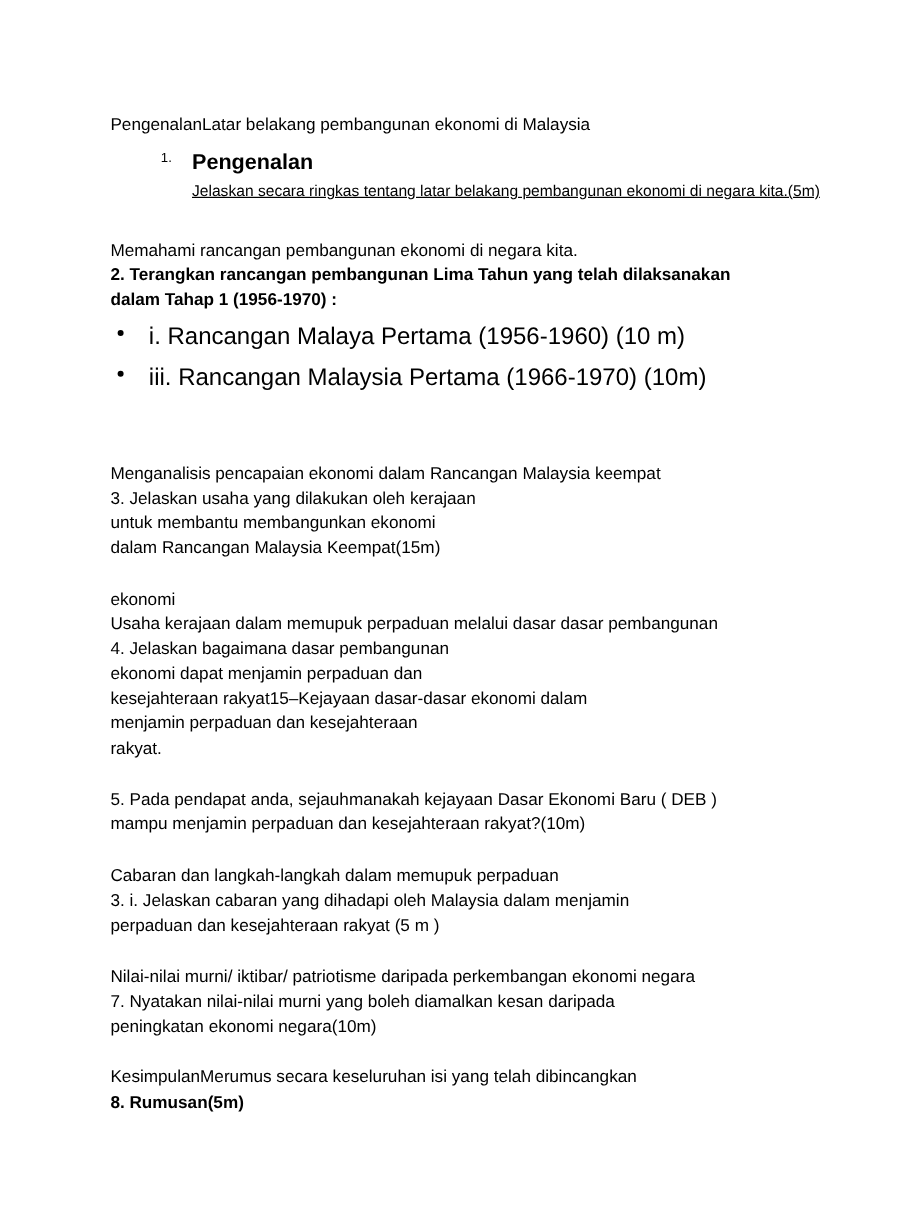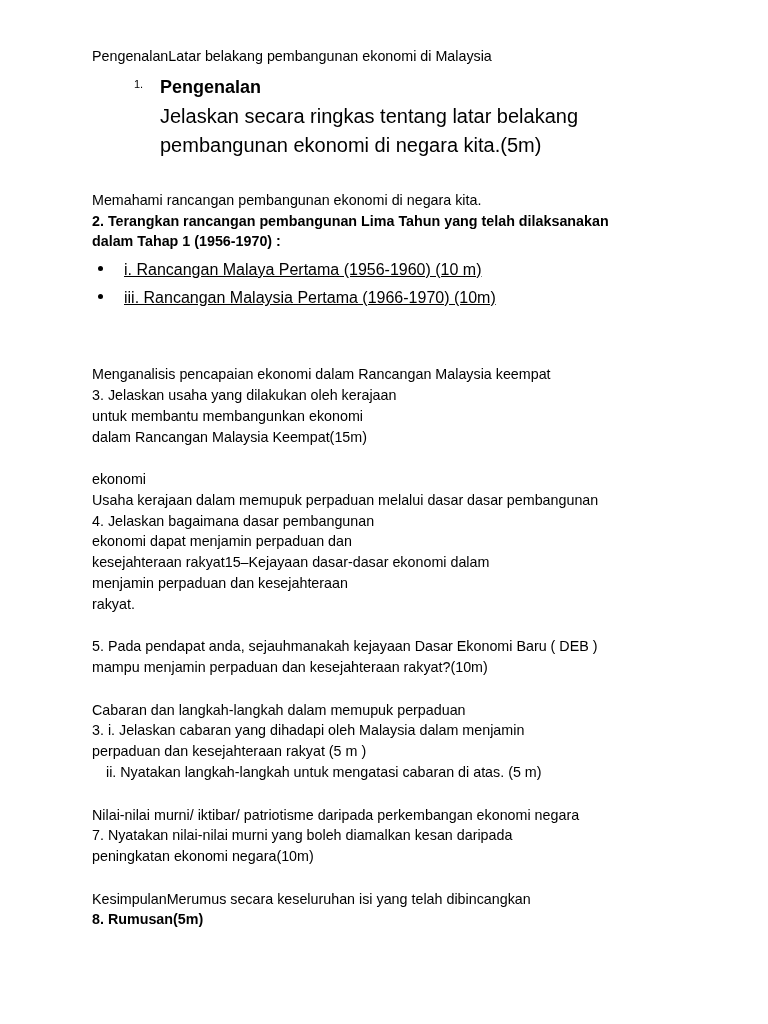--- a/index.html
+++ b/index.html
@@ -13,21 +13,21 @@
     font-family: "Liberation Sans", sans-serif;
     color: #000000;
     overflow: hidden;
   }
   .page {
     position: relative;
     width: 768px;
     height: 1024px;
     background: #ffffff;
     box-sizing: border-box;
-    padding: 46px 80px 0 92px;
+    padding: 94px 80px 0 92px;
   }
   .doc-body {
     font-size: 14.3px;
     line-height: 1.45;
   }
   p {
     margin: 0;
   }
   .block {
     margin: 0 0 0 0;
@@ -54,38 +54,38 @@
     text-align: left;
   }
   .num-item .num-body {
     flex: 1;
   }
   .num-item .num-title {
     font-weight: bold;
     font-size: 18px;
   }
   .num-item .num-text {
-    font-size: 20px;
+    font-size: 13px;
     line-height: 1.45;
     margin-top: 2px;
+    text-decoration: underline;
   }
 
   
   ul.bullets {
     list-style: none;
     margin: 6px 0 0 0;
     padding: 0;
   }
   ul.bullets li {
     position: relative;
     padding-left: 32px;
     margin-bottom: 5px;
-    font-size: 16px;
+    font-size: 20px;
     line-height: 1.45;
-    text-decoration: underline;
   }
   ul.bullets li::before {
     content: "";
     position: absolute;
     left: 6px;
     top: 8px;
     width: 5px;
     height: 5px;
     background: #000;
     border-radius: 50%;
@@ -142,21 +142,20 @@
     <div class="gap-md"></div>
 
     <p class="block">5. Pada pendapat anda, sejauhmanakah kejayaan Dasar Ekonomi Baru ( DEB )</p>
     <p class="block">mampu menjamin perpaduan dan kesejahteraan rakyat?(10m)</p>
 
     <div class="gap-md"></div>
 
     <p class="block">Cabaran dan langkah-langkah dalam memupuk perpaduan</p>
     <p class="block">3. i. Jelaskan cabaran yang dihadapi oleh Malaysia dalam menjamin</p>
     <p class="block">perpaduan dan kesejahteraan rakyat (5 m )</p>
-    <p class="block indent-1">ii. Nyatakan langkah-langkah untuk mengatasi cabaran di atas. (5 m)</p>
 
     <div class="gap-md"></div>
 
     <p class="block">Nilai-nilai murni/ iktibar/ patriotisme daripada perkembangan ekonomi negara</p>
     <p class="block">7. Nyatakan nilai-nilai murni yang boleh diamalkan kesan daripada</p>
     <p class="block">peningkatan ekonomi negara(10m)</p>
 
     <div class="gap-md"></div>
 
     <p class="block">KesimpulanMerumus secara keseluruhan isi yang telah dibincangkan</p>

